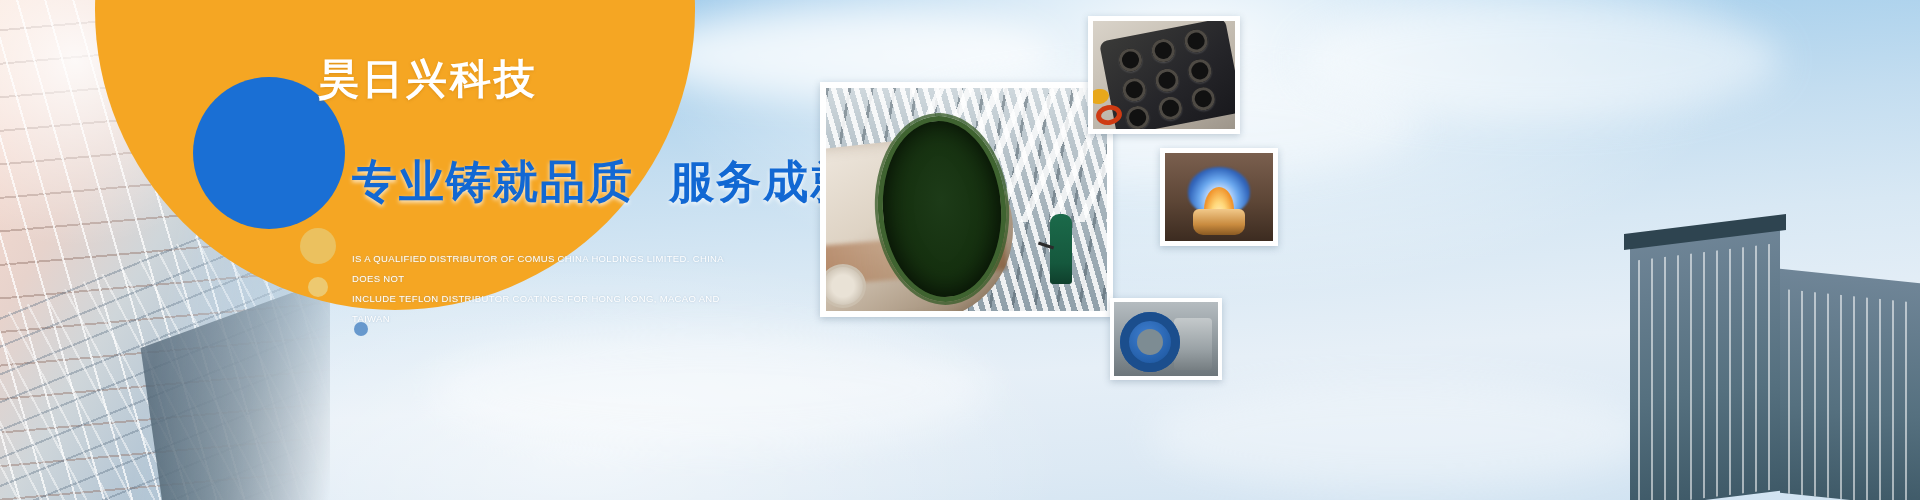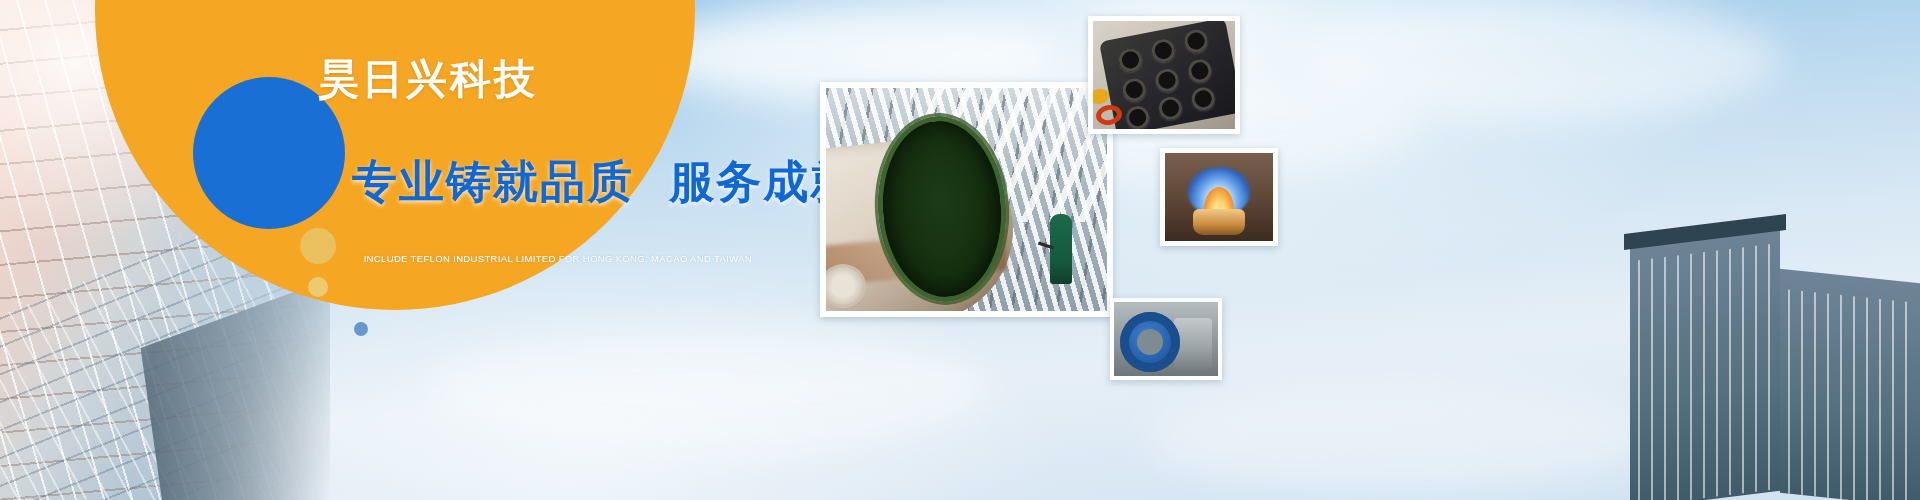--- a/index.html
+++ b/index.html
@@ -8,21 +8,20 @@
   body {
     font-family:"Liberation Sans","DejaVu Sans",sans-serif;
     background:#bcd9ef;
   }
   .banner {
     position:relative; width:1920px; height:500px; overflow:hidden;
     background:
       radial-gradient(ellipse 900px 420px at 62% 8%, rgba(255,255,255,.92) 0%, rgba(255,255,255,0) 62%),
       radial-gradient(ellipse 700px 300px at 30% 92%, rgba(255,255,255,.55) 0%, rgba(255,255,255,0) 70%),
       linear-gradient(176deg,#8cc0e8 0%,#a8d0ec 16%,#c3ddf0 34%,#d8e8f4 52%,#e6eff7 70%,#dce9f4 86%,#cfe2f1 100%);
-    text-align: right;
   }
 
   
   .cloud { position:absolute; border-radius:50%; background:rgba(255,255,255,.75); filter:blur(18px); }
 
   
   .bldg-left {
     position:absolute; left:0; top:0; width:330px; height:500px;
     overflow:hidden;
     -webkit-mask-image:linear-gradient(100deg,#000 0%,#000 52%,rgba(0,0,0,.55) 76%,rgba(0,0,0,0) 100%);
@@ -260,21 +259,22 @@
   <div class="circ-blue"></div>
   <div class="dot-yellow"></div>
   <div class="dot-yellow2"></div>
   <div class="dot-blue"></div>
 
   <div class="brand">昊日兴科技</div>
   <div class="headline">专业铸就品质  服务成就辉煌</div>
 
 
   <div class="legal">
-    <div>INCLUDE TEFLON INDUSTRIAL LIMITED FOR HONG KONG, MACAO AND TAIWAN</div>
+    <div>IS A QUALIFIED DISTRIBUTOR OF COMUS CHINA HOLDINGS LIMITED. CHINA DOES NOT</div>
+    <div>INCLUDE TEFLON DISTRIBUTOR COATINGS FOR HONG KONG, MACAO AND TAIWAN</div>
   </div>
 
   <div class="photo ph-main">
     <div class="inner">
       <div class="roof"></div>
       <div class="roof-lite"></div>
       <div class="vessel-body"></div>
       <div class="vessel-rust"></div>
       <div class="vessel-mouth"></div>
       <div class="flange"></div>

